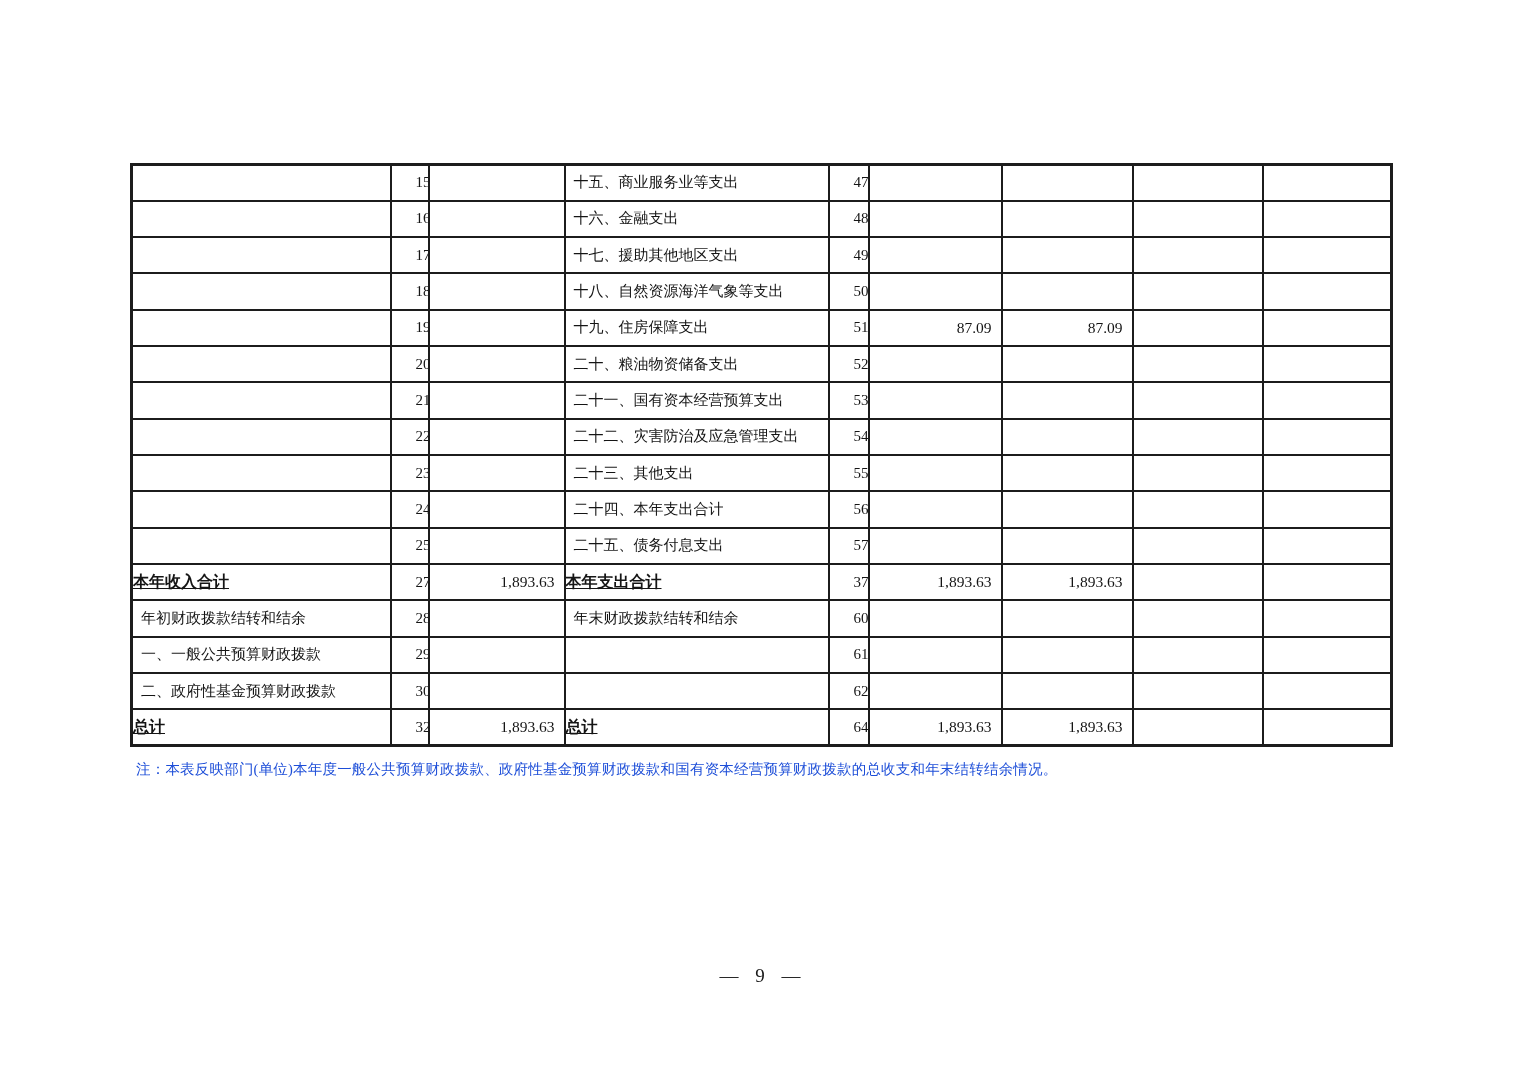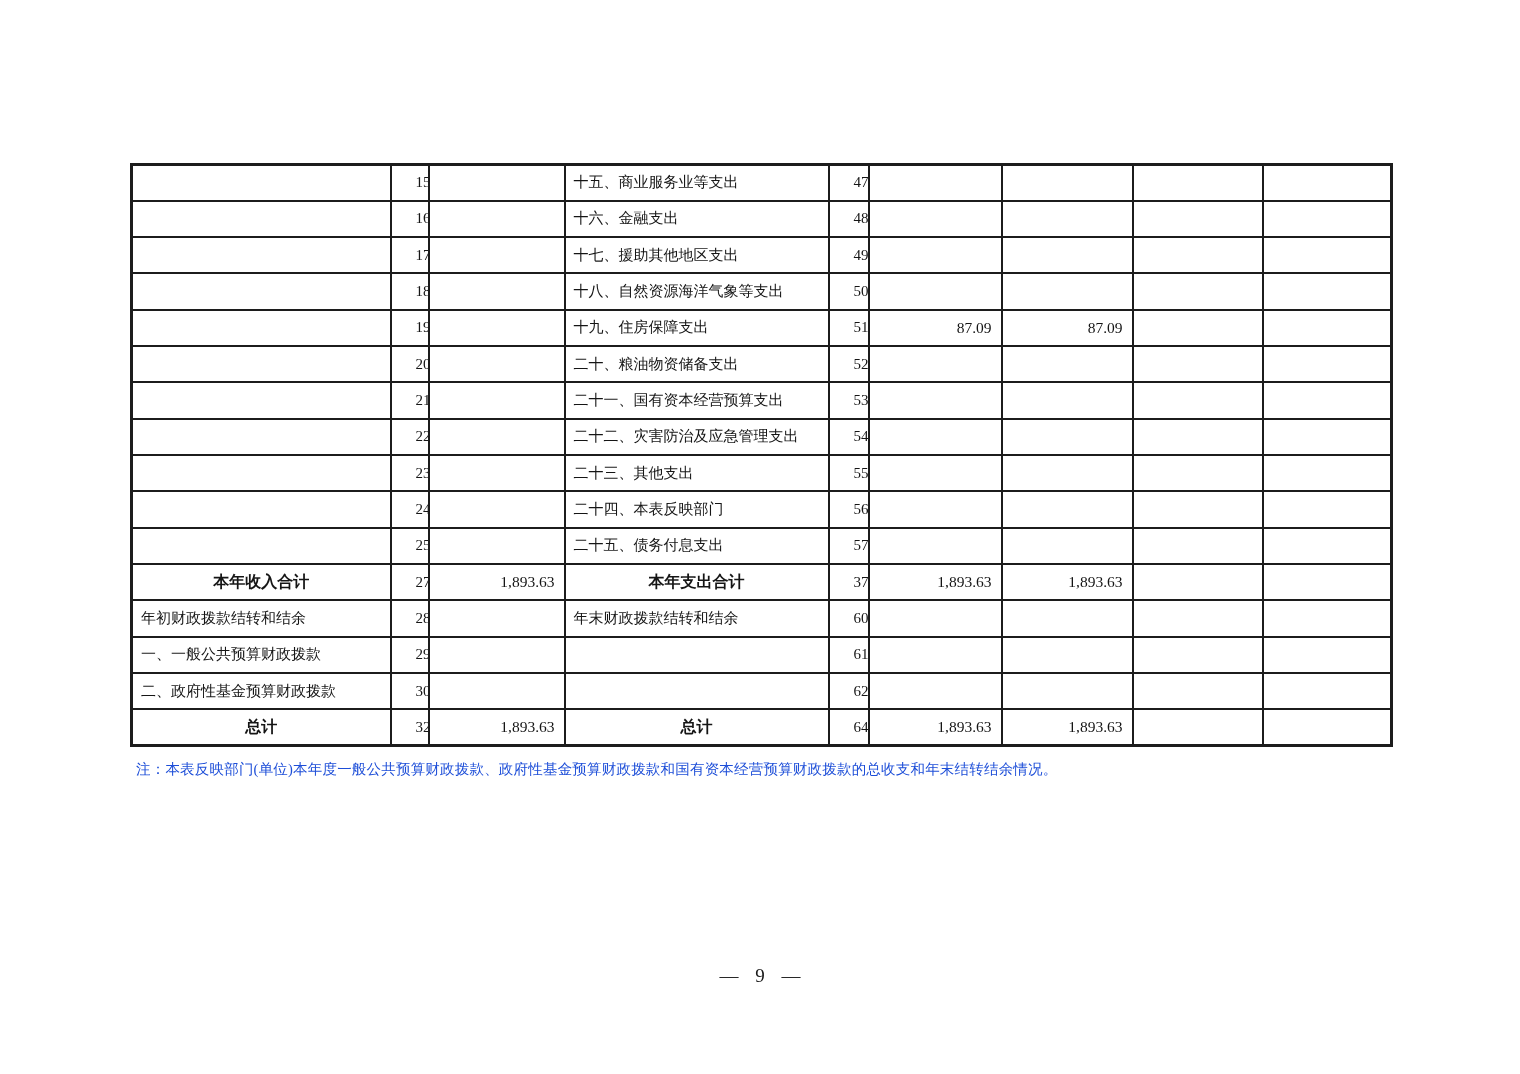--- a/index.html
+++ b/index.html
@@ -28,24 +28,24 @@
     padding: 0;
     overflow: hidden;
     white-space: nowrap;
     vertical-align: middle;
     background: #ffffff;
   }
   .balance-table td.label  { text-align: left;  padding-left: 8px; margin-left: 36px; }
   .balance-table td.num    { text-align: center; padding-left: 24px; }
   .balance-table td.amount { text-align: right; padding-right: 9px; font-size: 15.5px; }
   .balance-table td.total  {
-    text-align: center;
     font-weight: bold;
     font-size: 16px;
     padding-left: 0;
+    text-decoration: underline;
   }
 
   .note {
     position: absolute;
     left: 136px; top: 760px;
     font-size: 14.5px;
     letter-spacing: 0.2px;
     color: #1d4ed8;
     white-space: nowrap;
   }
@@ -173,21 +173,21 @@
           <td class="num">55</td>
           <td class="amount"></td>
           <td class="amount"></td>
           <td class="amount"></td>
           <td class="amount"></td>
         </tr>
         <tr>
           <td class="label"></td>
           <td class="num">24</td>
           <td class="amount"></td>
-          <td class="label">二十四、本表反映部门</td>
+          <td class="label">二十四、本年支出合计</td>
           <td class="num">56</td>
           <td class="amount"></td>
           <td class="amount"></td>
           <td class="amount"></td>
           <td class="amount"></td>
         </tr>
         <tr>
           <td class="label"></td>
           <td class="num">25</td>
           <td class="amount"></td>

